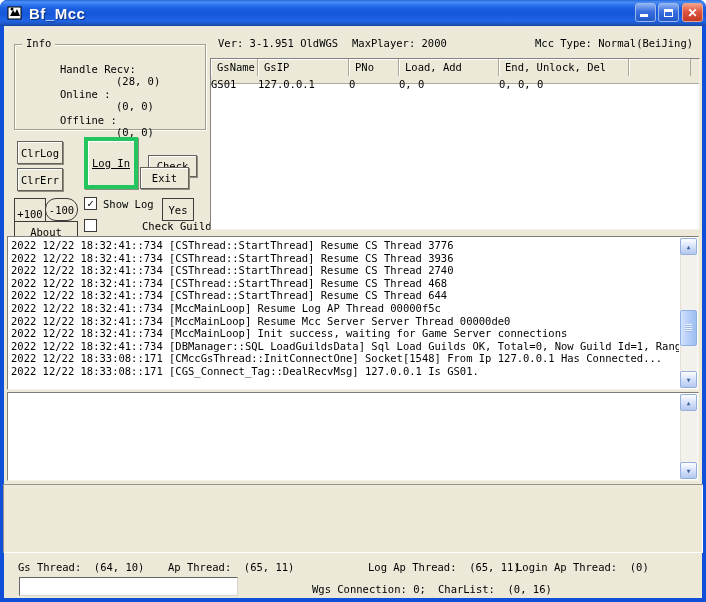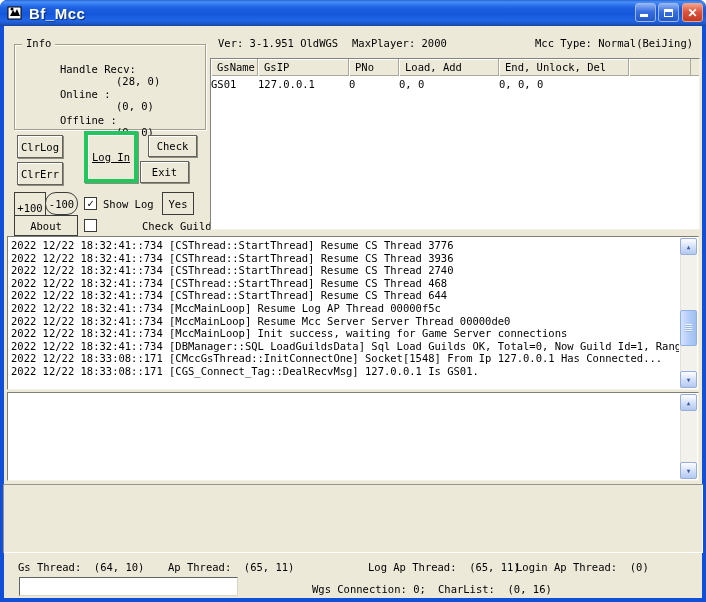--- a/index.html
+++ b/index.html
@@ -37,28 +37,28 @@
     position:absolute;left:14px;top:44px;width:192px;height:86px;
     border:1px solid #a49f8c;box-shadow:1px 1px 0 #fff, inset 1px 1px 0 #fffdf4;
   }
   .gb-label{position:absolute;left:7px;top:-8px;background:#ECE9D8;padding:0 4px;}
   .gb-row{position:absolute;left:7px;white-space:pre;}
   .gb-row .val{position:absolute;left:94px;white-space:pre;}
   .gb-r1{top:6px;} .gb-r2{top:31px;} .gb-r3{top:57px;}
 
   
   .btn{position:absolute;display:flex;align-items:center;justify-content:center;
-    background:#ECE9D8;font-family:"DejaVu Sans Mono",monospace;font-size:10.5px;color:#000;cursor:default;padding:0;}
+    background:#ECE9D8;font-family:"DejaVu Sans Mono",monospace;font-size:10.5px;color:#000;cursor:default;padding:0;margin-top:6px;}
   .btn3d{border:1px solid #63625c;box-shadow:1px 1px 0 #8f8d7e, inset 1px 1px 0 #fff;}
   .btn-default{border:4px solid #22c55e;box-shadow:1px 1px 0 #8f8d7e, inset 1px 1px 0 #fff;text-decoration:underline;}
   .btn-flat{border:1px solid #3c3c3a;}
   .ufl::first-letter{text-decoration:underline;}
   .b-clrlog{left:17px;top:135px;width:46px;height:23px;}
   .b-login {left:84px;top:131px;width:54px;height:52px;}
-  .b-check {left:148px;top:135px;width:49px;height:22px;}
+  .b-check {left:148px;top:149px;width:49px;height:22px;}
   .b-clrerr{left:17px;top:162px;width:46px;height:23px;}
   .b-exit  {left:140px;top:161px;width:49px;height:22px;}
   .b-plus  {left:14px;top:192px;width:32px;height:31px;}
   .b-minus {left:45px;top:192px;width:33px;height:23px;border-radius:11px;}
   .b-yes   {left:162px;top:192px;width:32px;height:23px;}
   .b-about {left:14px;top:215px;width:64px;height:21px;}
 
   
   .checkbox{position:absolute;width:13px;height:13px;background:#fff;border:1px solid #3a3a38;
     display:flex;align-items:center;justify-content:center;}
@@ -71,21 +71,21 @@
 
   
   .srv-label{position:absolute;top:37px;white-space:pre;}
   .sl-ver{left:218px;} .sl-max{left:352px;} .sl-type{left:535px;}
 
   
   .listview{
     position:absolute;left:210px;top:58px;width:490px;height:172px;background:#fff;
     border:1px solid;border-color:#828282 #f4f2e4 #f4f2e4 #828282;overflow:hidden;
   }
-  .lv-header{position:absolute;left:0;top:0;right:0;height:17px;background:#ECE9D8;
+  .lv-header{position:absolute;left:0;top:0;right:0;height:25px;background:#ECE9D8;
     border-bottom:1px solid #ACA899;display:flex;}
   .lv-hcell{height:17px;padding:2px 0 0 6px;white-space:pre;overflow:hidden;
     border-right:1px solid #ACA899;box-shadow:inset 1px 1px 0 #fff;}
   .c1{width:47px;} .c2{width:91px;} .c3{width:50px;} .c4{width:100px;} .c5{width:130px;} .c6{width:62px;}
   .lv-rows{position:absolute;left:0;top:18px;right:0;bottom:0;}
   .lv-row{display:flex;height:15px;}
   .lv-cell{padding:1px 0 0 0;white-space:pre;overflow:hidden;}
 
   
   .logpane{

